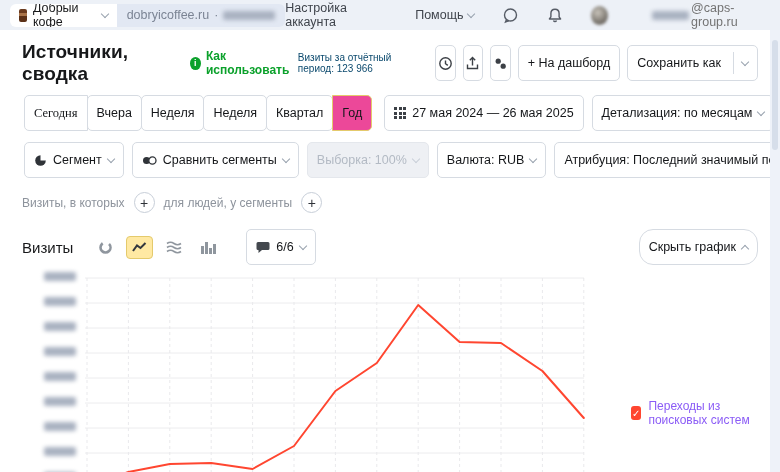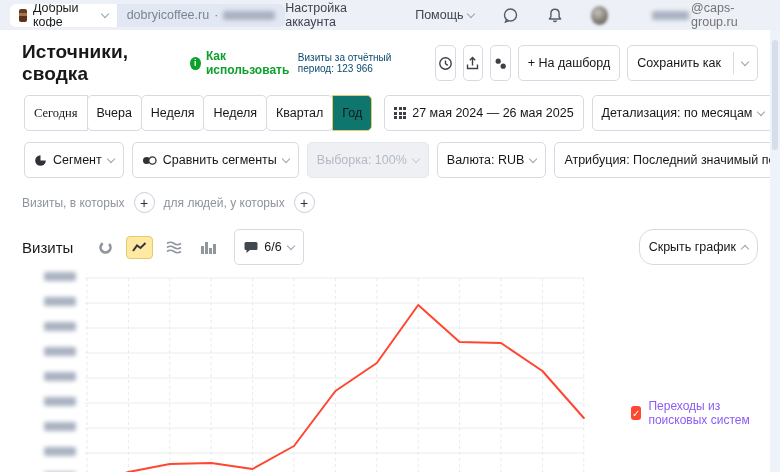--- a/index.html
+++ b/index.html
@@ -26,21 +26,21 @@
   .page-title { font-size:19px; font-weight:700; letter-spacing:.1px; }
   .howto { display:flex; align-items:center; gap:5px; margin-left:14px; font-size:12px; font-weight:600; color:#0ba12b; }
   .info-dot { width:13px; height:13px; border-radius:50%; background:#0ba12b; color:#fff;
     font-size:9px; font-weight:700; display:inline-flex; align-items:center; justify-content:center; }
   .header-right { margin-left:auto; display:flex; align-items:center; gap:7px; }
   .visits-total { font-size:10px; color:#0c4a6e; margin-right:8px; }
   .btn { display:inline-flex; align-items:center; gap:6px; height:36px; padding:0 9px; background:#fff;
     border:1px solid #d6dbe2; border-radius:5px; font-size:12.5px; color:#15171a; white-space:nowrap; cursor:default; }
   .btn.icon-only { width:28px; justify-content:center; padding:0; }
   .btn .divider { width:1px; height:22px; background:#d6dbe2; margin:0 2px 0 6px; }
-  .btn.selected { background:#0f766e; border-color:#e4ca6c; }
+  .btn.selected { background:#ec4899; border-color:#e4ca6c; }
   .btn.disabled { background:#eef0f4; border-color:#e4e7ec; color:#b3bac4; }
   .seg { display:flex; }
   .seg .btn { border-radius:5px; margin-left:-1px; }
   .seg .btn:first-child { border-radius:5px 0 0 5px; margin-left:0;font-family:Liberation Serif, serif; }
   .seg .btn:last-child { border-radius:0 5px 5px 0; }
   .toolbar-row { display:flex; align-items:center; gap:8px; padding:3px 24px 4px; }
   .grid-icon { display:grid; grid-template-columns:repeat(3,3px); grid-gap:1.5px; }
   .grid-icon i { width:3px; height:3px; background:#3c4046; }
 
   .filters-row { display:flex; align-items:center; gap:9px; padding:10px 22px 4px; font-size:12px; color:#8d939c; }
@@ -199,21 +199,21 @@
   <span class="btn">
     <span>Атрибуция: Последний значимый переход</span>
 
   </span>
 
 </div>
 
 <div class="filters-row">
   <span>Визиты, в которых</span>
   <span class="plus-circle">+</span>
-  <span>для людей, у которых</span>
+  <span>для людей, у сегменты</span>
   <span class="plus-circle">+</span>
 </div>
 
 <div class="chart-header">
   <span class="chart-title">Визиты</span>
   <span class="ctype">
     <svg class="ic" width="15" height="15" viewBox="0 0 15 15">
       <circle cx="7.5" cy="7.5" r="5" fill="none" stroke="#8f969e" stroke-width="2.6" stroke-dasharray="24 7" transform="rotate(-45 7.5 7.5)"></circle>
     </svg>
   </span>
@@ -230,21 +230,21 @@
     </svg>
   </span>
   <span class="ctype">
     <svg class="ic" width="16" height="14" viewBox="0 0 16 14">
       <rect x="1" y="6" width="3" height="8" fill="#8f969e"></rect>
       <rect x="5" y="2" width="3" height="12" fill="#8f969e"></rect>
       <rect x="9" y="8" width="3" height="6" fill="#8f969e"></rect>
       <rect x="13" y="4" width="3" height="10" fill="#8f969e"></rect>
     </svg>
   </span>
-  <span class="btn" style="margin-left:6px">
+  <span class="btn" style="margin-left:18px">
     <svg class="ic" width="14" height="13" viewBox="0 0 14 13">
       <path d="M2 1h10a1.5 1.5 0 0 1 1.5 1.5v5A1.5 1.5 0 0 1 12 9H6l-3.5 3V9H2A1.5 1.5 0 0 1 .5 7.5v-5A1.5 1.5 0 0 1 2 1z" fill="#43484e"></path>
     </svg>
     <span>6/6</span>
     <span class="caret"></span>
   </span>
   <span class="btn pill hide-chart">
     <span>Скрыть график</span>
     <span class="caret up"></span>
   </span>

